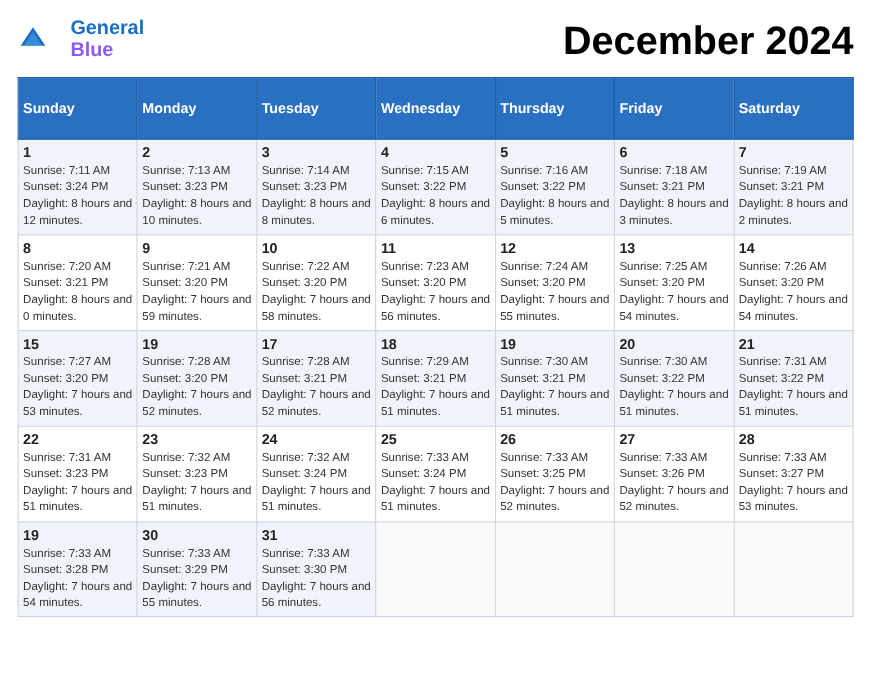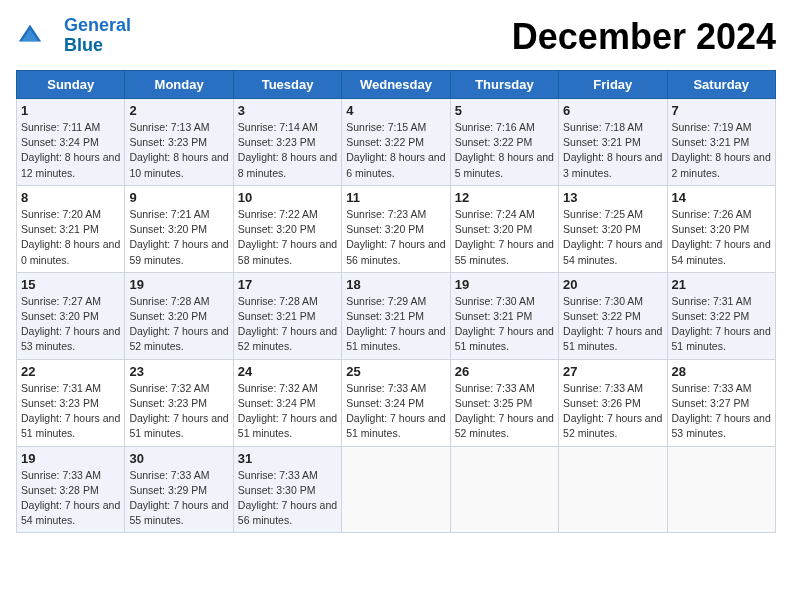--- a/index.html
+++ b/index.html
@@ -50,22 +50,22 @@
     table {
       width: 100%;
       border-collapse: collapse;
       font-size: 11px;
     }
     thead tr {
       background-color: #2a70c2;
       color: white;
     }
     thead th {
-      padding: 6px 4px;
-      text-align: center;
+      padding: 20px 4px;
+      text-align: left;
       font-size: 13px;
       font-weight: bold;
       border: 1px solid #1a5fa0;
     }
     tbody tr {
       background: #fff;
     }
     tbody tr:nth-child(odd) {
       background: #f0f4fa;
     }
@@ -96,21 +96,21 @@
 <body>
 
 <div class="header">
   <div class="logo">
     <svg class="logo-icon" viewBox="0 0 40 40">
       <polygon points="20,4 36,28 4,28" fill="#1a6fc4"></polygon>
       <polygon points="20,10 32,28 8,28" fill="#5aaae8" opacity="0.5"></polygon>
     </svg>
     <div class="logo-text">
       <div><span>General</span></div>
-      <div><span style="color:#0369a1">Blue</span></div>
+      <div><span style="color:#8b5cf6">Blue</span></div>
     </div>
   </div>
   <div class="title-block">
     <div class="month-title">December 2024</div>
   </div>
 </div>
 
 <table>
   <thead>
     <tr>

